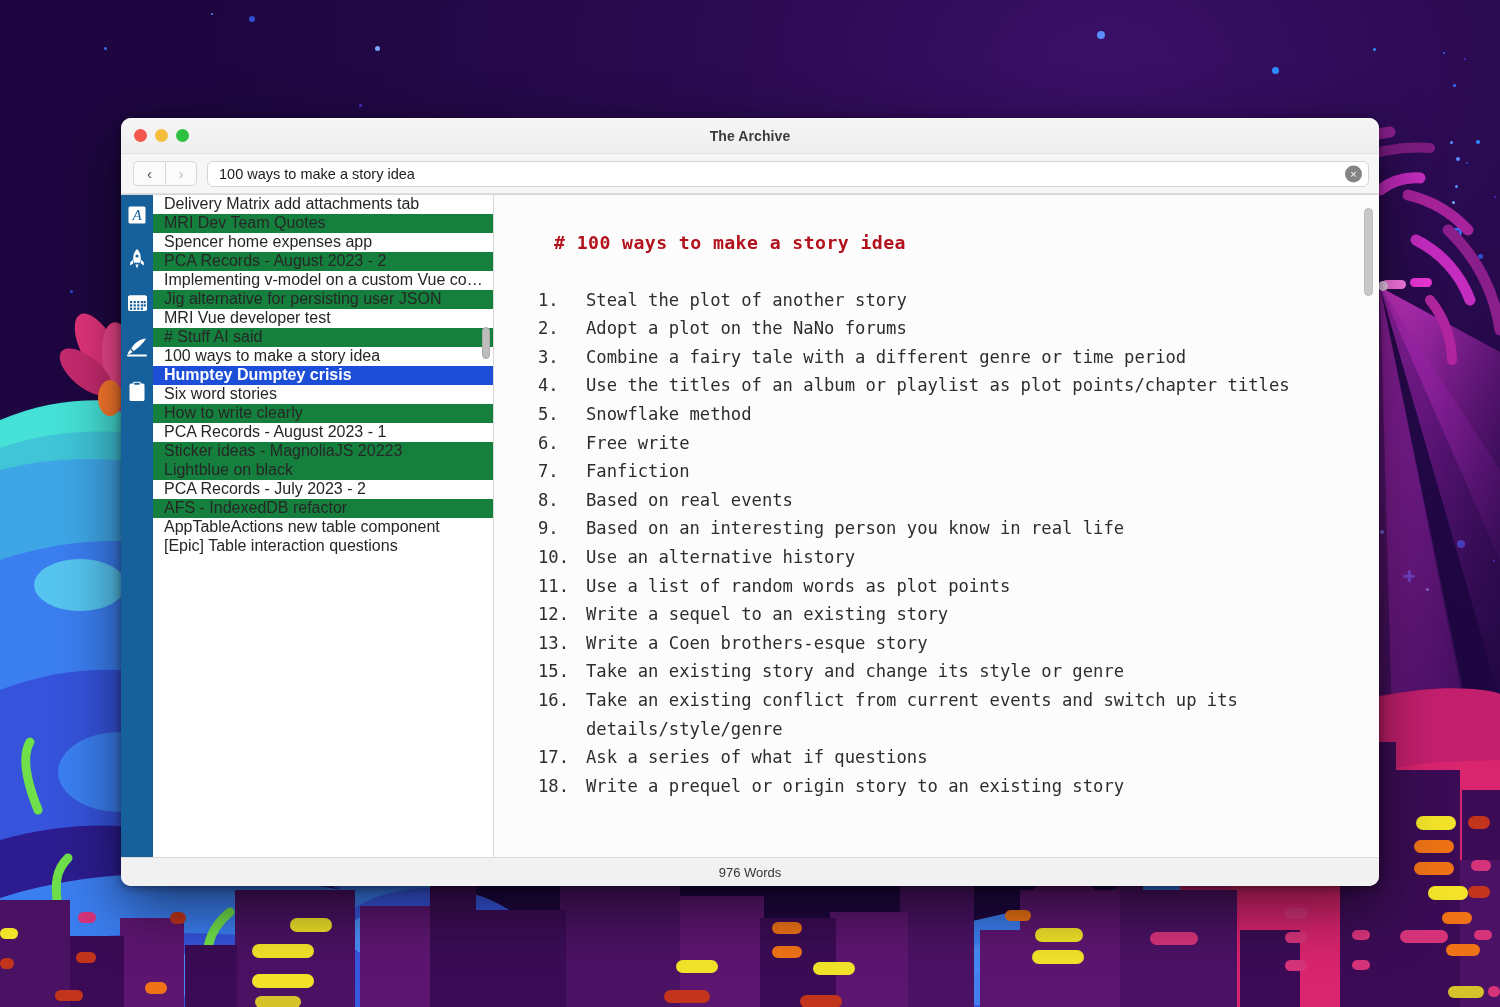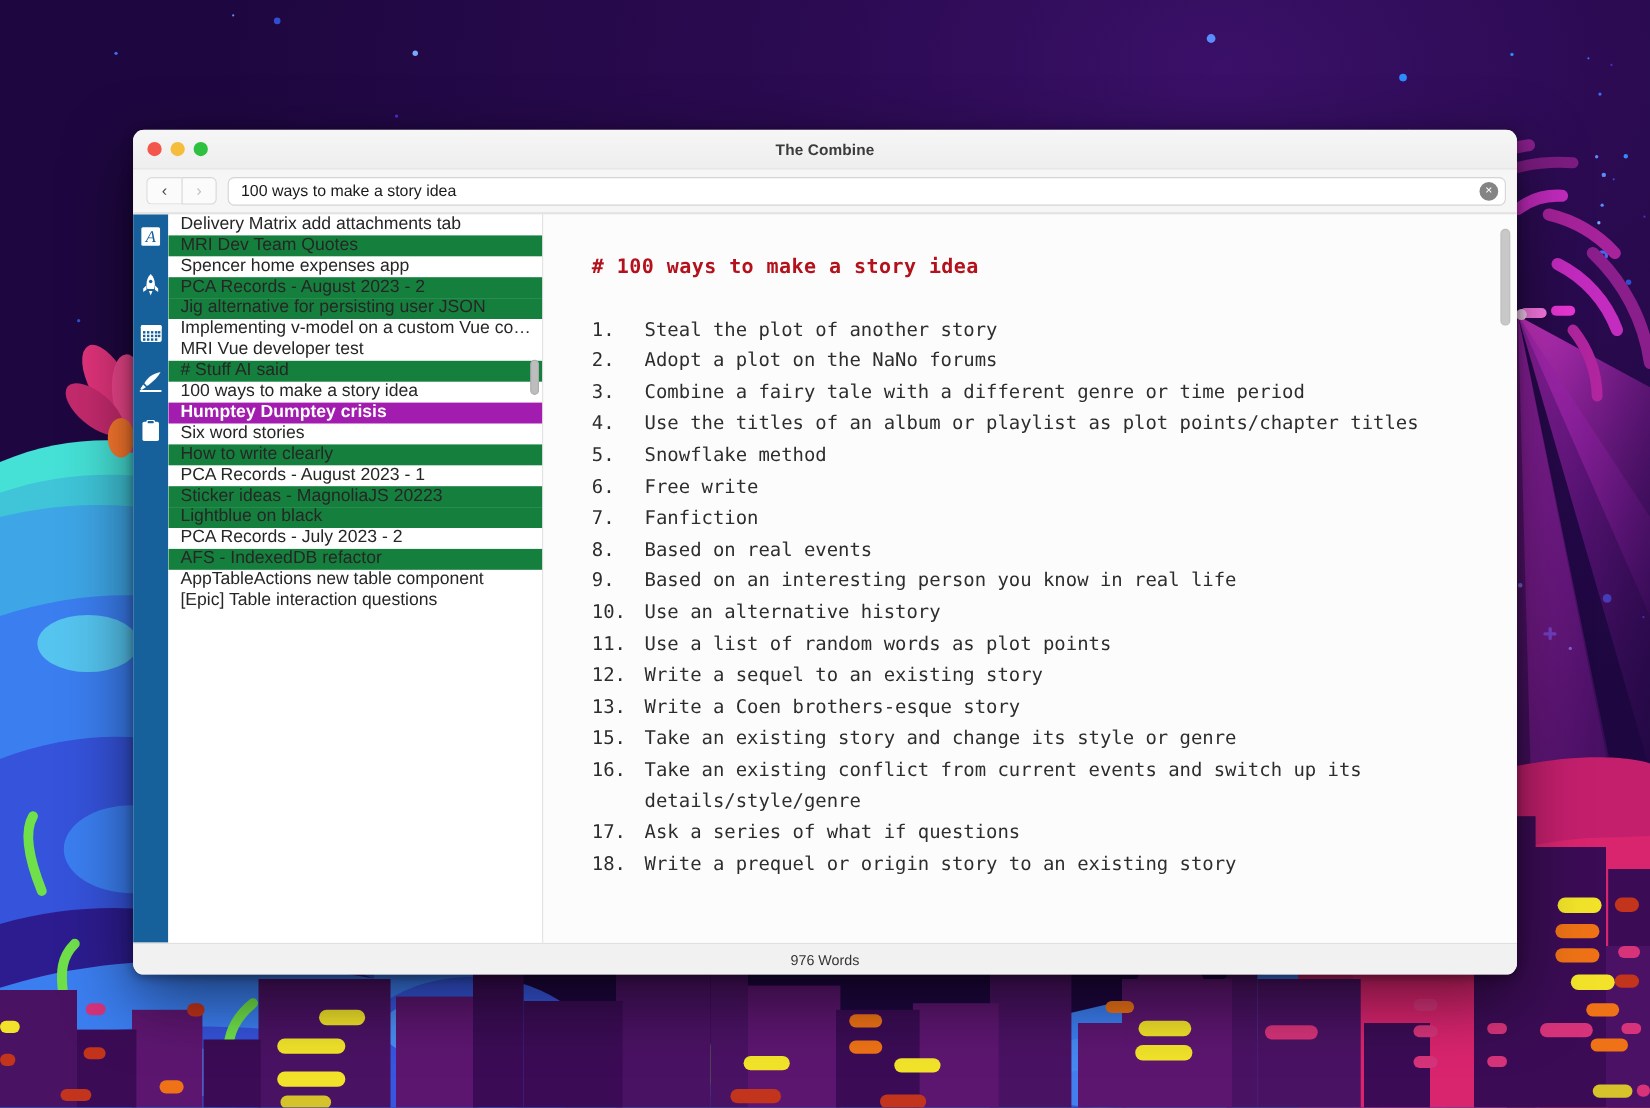--- a/index.html
+++ b/index.html
@@ -156,21 +156,21 @@
     height: 19px;
     display:flex; align-items:center;
     padding-left: 11px;
     font-size: 16px;
     color:#262626;
     white-space:nowrap; overflow:hidden;
     border-bottom:1px solid transparent;
   }
   .row.alt { background:#15803d; }
   .row.selected {
-    background:#a21caf;
+    background:#1d4ed8;
     color:#ffffff;
     font-weight:700;
   }
   .list-scrollbar {
     position:absolute; right:3px; top:0; width:8px; height:100%;
   }
   .list-thumb {
     position:absolute; left:0; width:8px; border-radius:4px;
     background:#bdbdbd;
     border:1px solid #ababab;
@@ -187,21 +187,21 @@
   .doc {
     font-family:"DejaVu Sans Mono", "Liberation Mono", monospace;
     font-size: 17.2px;
     line-height: 28.6px;
     color:#2d2d2d;
   }
   .doc h1 {
     font-size: 18.2px;
     font-weight: 700;
     color:#b3121c;
-    margin: 0 0 28px 0;
+    margin: 0 0 28px 16px;
     letter-spacing: .4px;
   }
   .li {
     display:flex;
     margin:0;
   }
   .li .num {
     width: 48px;
     flex:0 0 48px;
     text-align:left;
@@ -489,21 +489,21 @@
   </svg>
 
   <div id="window">
 
     <div class="titlebar">
       <div class="traffic">
         <span class="tl red"></span>
         <span class="tl yel"></span>
         <span class="tl grn"></span>
       </div>
-      <div class="win-title">The Combine</div>
+      <div class="win-title">The Archive</div>
     </div>
 
     <div class="toolbar">
       <div class="navgroup">
         <div class="navbtn">‹</div>
         <div class="navbtn">›</div>
       </div>
       <div class="searchwrap">
         <input class="searchfield" type="text" value="100 ways to make a story idea" style="">
         <div class="clearbtn">×</div>
@@ -564,22 +564,22 @@
           </svg>
         </div>
       </div>
 
       <div class="notelist">
         <div class="rows" id="rows">
             <div class="row">Delivery Matrix add attachments tab</div>
             <div class="row alt">MRI Dev Team Quotes</div>
             <div class="row">Spencer home expenses app</div>
             <div class="row alt">PCA Records - August 2023 - 2</div>
+            <div class="row">Implementing v-model on a custom Vue co…</div>
             <div class="row alt">Jig alternative for persisting user JSON</div>
-            <div class="row">Implementing v-model on a custom Vue co…</div>
             <div class="row">MRI Vue developer test</div>
             <div class="row alt"># Stuff AI said</div>
             <div class="row">100 ways to make a story idea</div>
             <div class="row alt selected">Humptey Dumptey crisis</div>
             <div class="row">Six word stories</div>
             <div class="row alt">How to write clearly</div>
             <div class="row">PCA Records - August 2023 - 1</div>
             <div class="row alt">Sticker ideas - MagnoliaJS 20223</div>
             <div class="row alt">Lightblue on black</div>
             <div class="row">PCA Records - July 2023 - 2</div>

